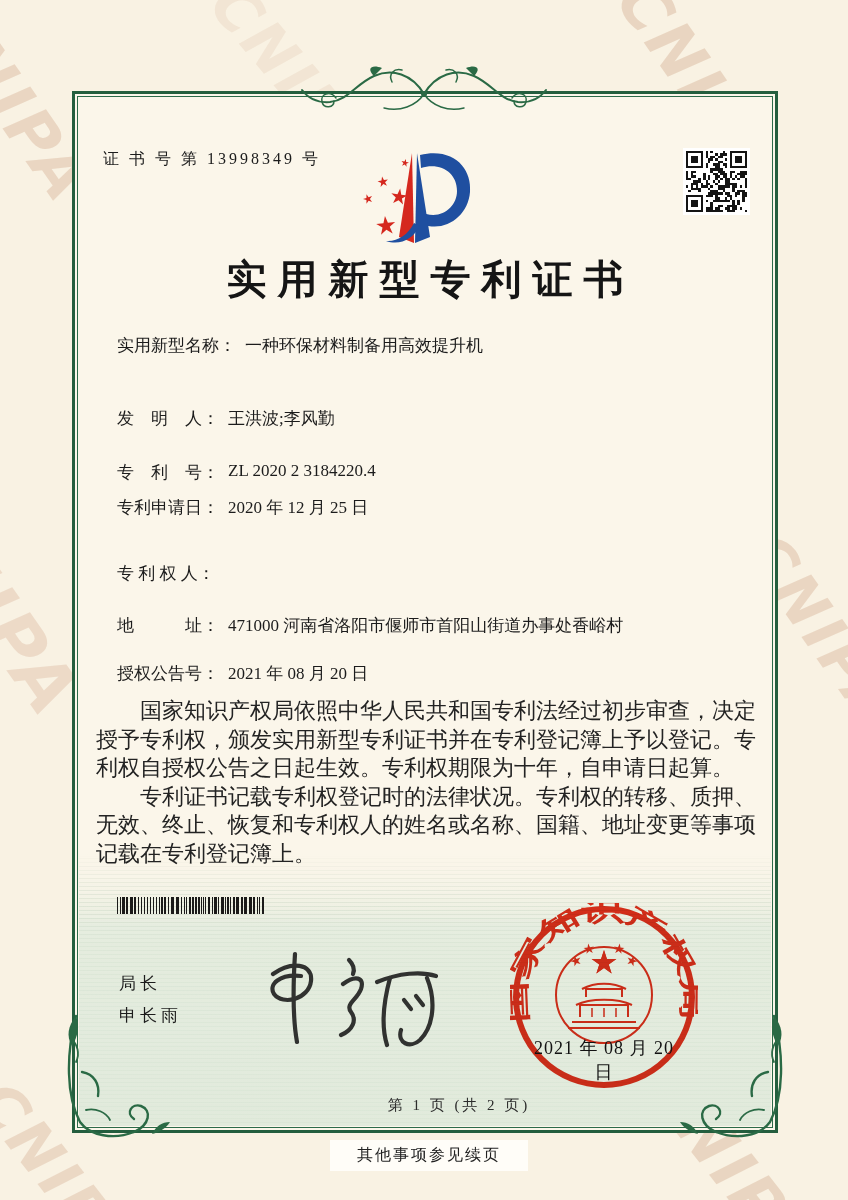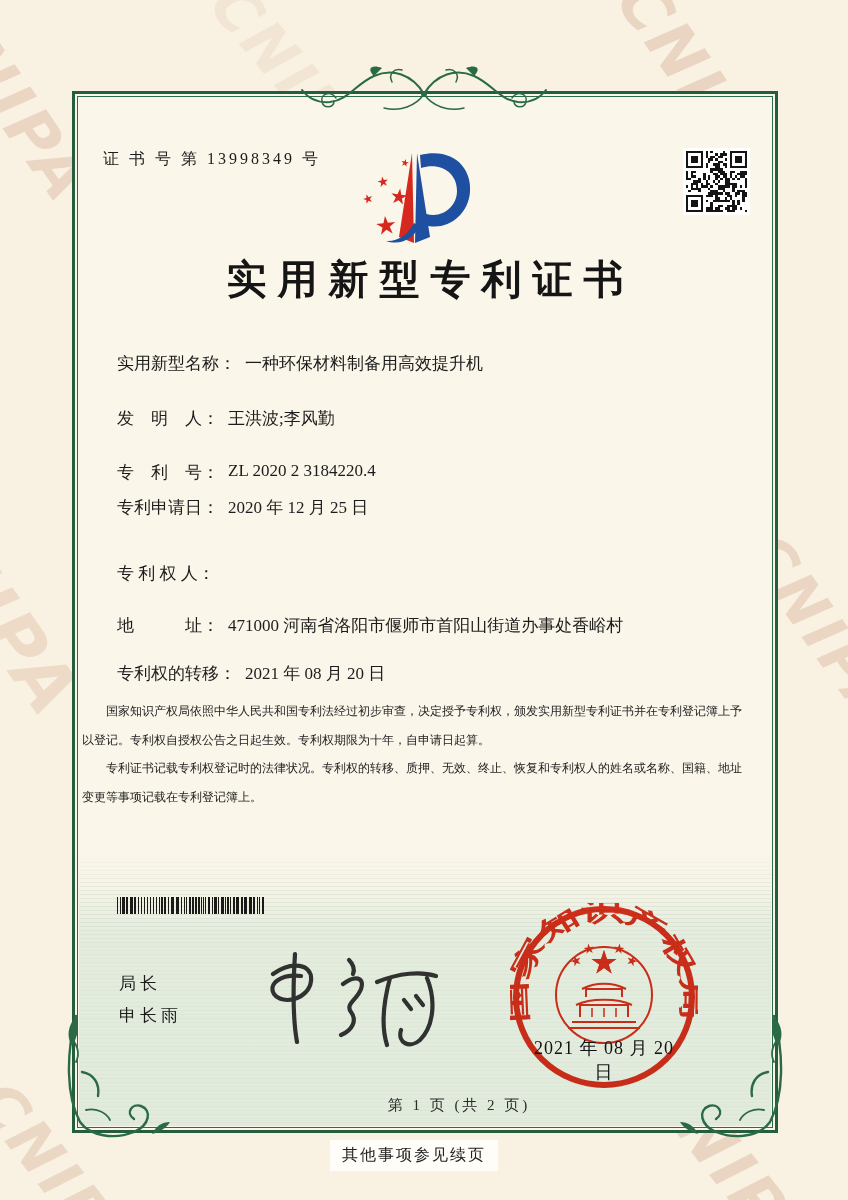--- a/index.html
+++ b/index.html
@@ -31,38 +31,38 @@
   .corner.left{left:56px;}
   .corner.right{left:678px;transform:scaleX(-1);}
   
   .cert-no{position:absolute;left:103px;top:149px;font-size:16px;letter-spacing:3px;z-index:4;}
   .logo{position:absolute;left:358px;top:147px;z-index:4;}
   .qr{position:absolute;left:683px;top:148px;z-index:4;background:#fff;padding:3px;}
   .title{position:absolute;left:72px;top:252px;width:706px;text-align:center;font-size:40px;
          font-weight:700;letter-spacing:11px;text-indent:11px;color:#151515;z-index:4;}
   .row{position:absolute;left:117px;display:flex;font-size:17px;z-index:4;white-space:nowrap;}
   .row .lab{margin-right:9px;}
-  .r1{top:352px}.r2{top:407px}.r3{top:461px}.r4{top:496px}.r5{top:562px}.r6{top:614px}
+  .r1{top:334px}.r2{top:407px}.r3{top:461px}.r4{top:496px}.r5{top:562px}.r6{top:614px}
   .r7a{top:662px}.r7b{top:662px;left:436px;}
-  .paras{position:absolute;left:82px;top:697px;width:660px;font-size:12px;line-height:28.5px;
+  .paras{position:absolute;left:96px;top:697px;width:660px;font-size:22px;line-height:28.5px;
          text-align:justify;z-index:4;color:#232323;}
   .paras p{margin:0;text-indent:2em;}
   .barcode{position:absolute;left:117px;top:897px;width:224px;height:17px;font-size:0;z-index:4;}
   .barcode i{display:inline-block;height:100%;background:#1b1a19;vertical-align:top;}
   .bureau-title{position:absolute;left:119px;top:972px;font-size:17px;letter-spacing:4px;z-index:5;
         font-family:"Liberation Sans","DejaVu Sans",sans-serif;}
   .bureau-name{position:absolute;left:119px;top:1004px;font-size:17px;letter-spacing:4px;z-index:5;
         font-family:"Liberation Sans","DejaVu Sans",sans-serif;}
   .signature{position:absolute;left:255px;top:948px;z-index:5;}
   .seal{position:absolute;left:510px;top:903px;z-index:5;mix-blend-mode:multiply;opacity:.95;}
   .seal-date{position:absolute;left:528px;top:1036px;width:152px;text-align:center;font-size:18px;
         color:#121212;letter-spacing:1px;z-index:6;}
   .pagenum{position:absolute;left:72px;top:1096px;width:774px;text-align:center;font-size:15px;
         letter-spacing:3px;color:#2c2c2c;z-index:5;}
-  .note{position:absolute;left:330px;top:1140px;background:#fffdf8;padding:5px 12px;font-size:16px;
+  .note{position:absolute;left:330px;top:1140px;background:#fffdf8;padding:5px 27px;font-size:16px;
         letter-spacing:2px;z-index:5;color:#222;}
 </style>
 </head>
 <body>
 
 <div class="page">
 
   <div class="wm wm1">CNIPA</div>
   <div class="wm wm2">CNIPA</div>
   <div class="wm wm3">CNIPA</div>
@@ -380,21 +380,21 @@
     <span class="val">2020 年 12 月 25 日</span>
   </div>
   <div class="row r5">
     <span class="lab">专 利 权 人：</span>
   </div>
   <div class="row r6">
     <span class="lab">地　　　址：</span>
     <span class="val">471000 河南省洛阳市偃师市首阳山街道办事处香峪村</span>
   </div>
   <div class="row r7a">
-    <span class="lab">专利权的转移：</span>
+    <span class="lab">授权公告号：</span>
     <span class="val">2021 年 08 月 20 日</span>
   </div>
 
   <div class="paras">
     <p>国家知识产权局依照中华人民共和国专利法经过初步审查，决定授予专利权，颁发实用新型专利证书并在专利登记簿上予以登记。专利权自授权公告之日起生效。专利权期限为十年，自申请日起算。</p>
     <p>专利证书记载专利权登记时的法律状况。专利权的转移、质押、无效、终止、恢复和专利权人的姓名或名称、国籍、地址变更等事项记载在专利登记簿上。</p>
   </div>
 
   <div class="barcode"><i style="width:1px;margin-right:2px"></i><i style="width:1px;margin-right:1px"></i><i style="width:3px;margin-right:1px"></i><i style="width:2px;margin-right:2px"></i><i style="width:3px;margin-right:1px"></i><i style="width:2px;margin-right:2px"></i><i style="width:1px;margin-right:2px"></i><i style="width:1px;margin-right:2px"></i><i style="width:1px;margin-right:2px"></i><i style="width:1px;margin-right:2px"></i><i style="width:1px;margin-right:2px"></i><i style="width:1px;margin-right:2px"></i><i style="width:1px;margin-right:2px"></i><i style="width:1px;margin-right:1px"></i><i style="width:2px;margin-right:1px"></i><i style="width:2px;margin-right:2px"></i><i style="width:1px;margin-right:2px"></i><i style="width:3px;margin-right:2px"></i><i style="width:3px;margin-right:2px"></i><i style="width:1px;margin-right:2px"></i><i style="width:1px;margin-right:1px"></i><i style="width:1px;margin-right:2px"></i><i style="width:2px;margin-right:1px"></i><i style="width:2px;margin-right:1px"></i><i style="width:2px;margin-right:1px"></i><i style="width:2px;margin-right:1px"></i><i style="width:1px;margin-right:1px"></i><i style="width:1px;margin-right:1px"></i><i style="width:1px;margin-right:2px"></i><i style="width:2px;margin-right:2px"></i><i style="width:1px;margin-right:1px"></i><i style="width:3px;margin-right:1px"></i><i style="width:1px;margin-right:2px"></i><i style="width:3px;margin-right:1px"></i><i style="width:1px;margin-right:1px"></i><i style="width:2px;margin-right:1px"></i><i style="width:1px;margin-right:2px"></i><i style="width:2px;margin-right:1px"></i><i style="width:3px;margin-right:2px"></i><i style="width:2px;margin-right:1px"></i><i style="width:3px;margin-right:2px"></i><i style="width:3px;margin-right:1px"></i><i style="width:2px;margin-right:2px"></i><i style="width:1px;margin-right:1px"></i><i style="width:1px;margin-right:2px"></i><i style="width:2px;margin-right:1px"></i></div>
 

